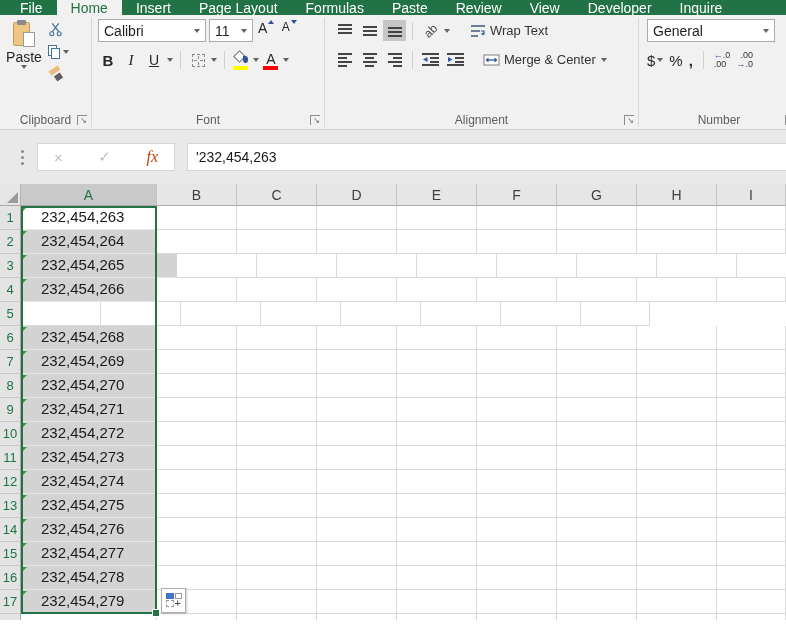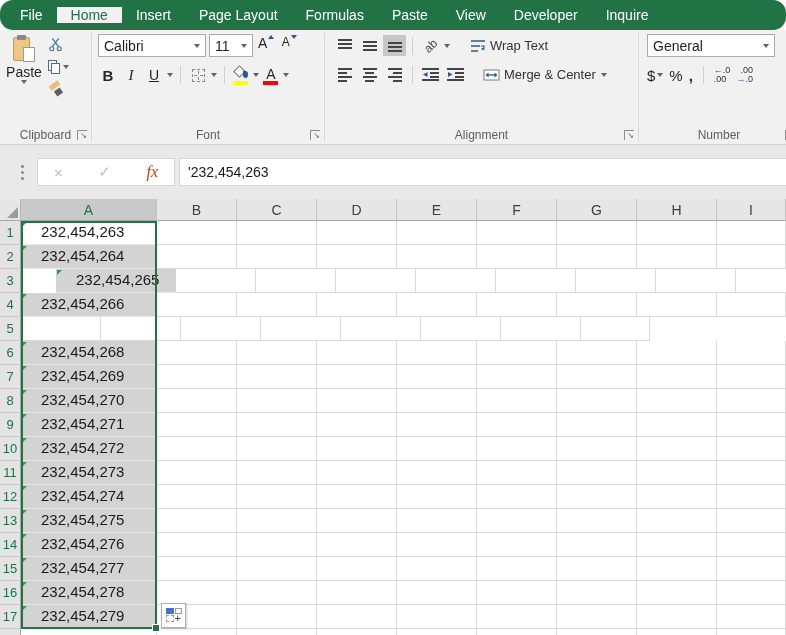--- a/index.html
+++ b/index.html
@@ -1,20 +1,20 @@
 <!DOCTYPE html>
 <html><head>
 <meta charset="utf-8">
 <style>
   * { margin:0; padding:0; box-sizing:border-box; }
   html,body { width:786px; height:635px; overflow:hidden; background:#fff;
     font-family:"Liberation Sans", sans-serif; }
 
   
-  .tabbar { height:30px; background:#217346; display:flex; align-items:center; padding-left:6px;border-radius:13px; }
+  .tabbar { height:15px; background:#217346; display:flex; align-items:flex-start; padding-left:6px; }
   .tab { color:#fff; font-size:14px; padding:0 14px; display:flex; align-items:center; cursor:default; white-space:nowrap; }
   .tab.active { background:#f1f1f1; color:#217346; }
 
   
   .ribbon { height:115px; background:#f1f1f1; display:flex; border-bottom:1px solid #d1d1d1; overflow:hidden; position:relative; }
   .rgroup { display:flex; flex-direction:column; position:relative; flex:0 0 auto; }
   .rgroup .gcontent { flex:1; display:flex; }
   .glabel { height:19px; display:flex; align-items:center; justify-content:center; color:#5e5e5e; font-size:12px; position:relative; }
   .launcher { position:absolute; right:4px; bottom:4px; width:10px; height:10px; border-top:1px solid #8c8c8c; border-left:1px solid #8c8c8c; font-size:8px; color:#666; display:flex; align-items:flex-end; justify-content:flex-end; line-height:1; }
   .vsep { width:1px; background:#d8d8d8; margin:3px 0 2px 0; flex:0 0 auto; }
@@ -82,21 +82,21 @@
   .decic { display:flex; flex-direction:column; font-size:9px; line-height:9px; color:#333; align-items:flex-start; }
   .decic .arr { color:#2b579a; }
 
   
   .fbar { height:54px; background:#e9e9e9; display:flex; align-items:center; padding-left:8px; }
   .namebox { width:237px; height:28px; background:#fff; border:1px solid #d6d6d6; display:flex; align-items:center; justify-content:space-between; padding:0 8px; font-size:14px; color:#1f1f1f; }
   .grip { width:3px; height:3px; border-radius:50%; background:#8a8a8a; box-shadow:0 -6px 0 #8a8a8a, 0 6px 0 #8a8a8a; margin:0 13px; }
   .fxbox { width:138px; height:28px; background:#fff; border:1px solid #d6d6d6; display:flex; align-items:center; justify-content:space-between; padding:0 16px; }
   .fx-cancel, .fx-enter { color:#bdbdbd; font-size:15px; }
   .fx-fn { font-family:"Liberation Serif",serif; font-style:italic; font-size:16px; color:#c2410c; }
-  .finput { flex:1; height:28px; background:#fff; border:1px solid #d6d6d6; border-right:none; margin-left:4px; display:flex; align-items:center; padding-left:8px; font-size:14px; color:#1a1a1a; }
+  .finput { flex:1; height:28px; background:#fff; border:1px solid #d6d6d6; border-right:none; margin-left:12px; display:flex; align-items:center; padding-left:8px; font-size:14px; color:#1a1a1a; }
 
   
   .grid { position:relative; width:786px; height:436px; background:#fff; overflow:hidden; }
   .hdr-row { display:flex; height:22px; }
   .corner { width:21px; background:#e6e6e6; border-right:1px solid #b5b5b5; border-bottom:1px solid #a8a8a8; position:relative; }
   .corner-tri { position:absolute; right:2px; bottom:2px; width:0; height:0; border-bottom:11px solid #9b9b9b; border-left:11px solid transparent; }
   .col-h { height:22px; display:flex; align-items:center; justify-content:center; font-size:14px; color:#3f3f3f; background:#e6e6e6; border-right:1px solid #c3c3c3; border-bottom:1px solid #a8a8a8; }
   .col-h.sel { background:#c9c9c9; color:#217346; }
   .grow { display:flex; height:24px; }
   .row-h { width:21px; background:#e3e3e3; color:#217346; font-size:13px; display:flex; align-items:center; justify-content:center; border-bottom:1px solid #c8c8c8; border-right:1px solid #a8a8a8; flex:0 0 auto; }
@@ -120,20 +120,21 @@
 </head>
 <body>
 
 <div class="tabbar">
     <div class="tab">File</div>
     <div class="tab active">Home</div>
     <div class="tab">Insert</div>
     <div class="tab">Page Layout</div>
     <div class="tab">Formulas</div>
     <div class="tab">Paste</div>
+    <div class="tab">Review</div>
     <div class="tab">View</div>
     <div class="tab">Developer</div>
     <div class="tab">Inquire</div>
   </div>
 
 <div class="ribbon">
 
   <div class="rgroup g-clip">
     <div class="gcontent">
       <div class="paste-btn">
@@ -422,21 +423,21 @@
         <div class="cell" style="width: 80px;"></div>
         <div class="cell" style="width: 80px;"></div>
         <div class="cell" style="width: 80px;"></div>
         <div class="cell" style="width: 80px;"></div>
         <div class="cell" style="width: 80px;"></div>
         <div class="cell" style="width: 80px;"></div>
         <div class="cell" style="width: 69px;"></div>
       </div>
       <div class="grow">
         <div class="row-h">3</div>
-        <div class="cell a-cell" style="width: 120px; margin-left: 35px;">
+        <div class="cell a-cell" style="width: 156px;">
           <span class="err-tri"></span>
           <span class="cell-val">232,454,265</span>
         </div>
         <div class="cell" style="width: 80px;"></div>
         <div class="cell" style="width: 80px;"></div>
         <div class="cell" style="width: 80px;"></div>
         <div class="cell" style="width: 80px;"></div>
         <div class="cell" style="width: 80px;"></div>
         <div class="cell" style="width: 80px;"></div>
         <div class="cell" style="width: 80px;"></div>

